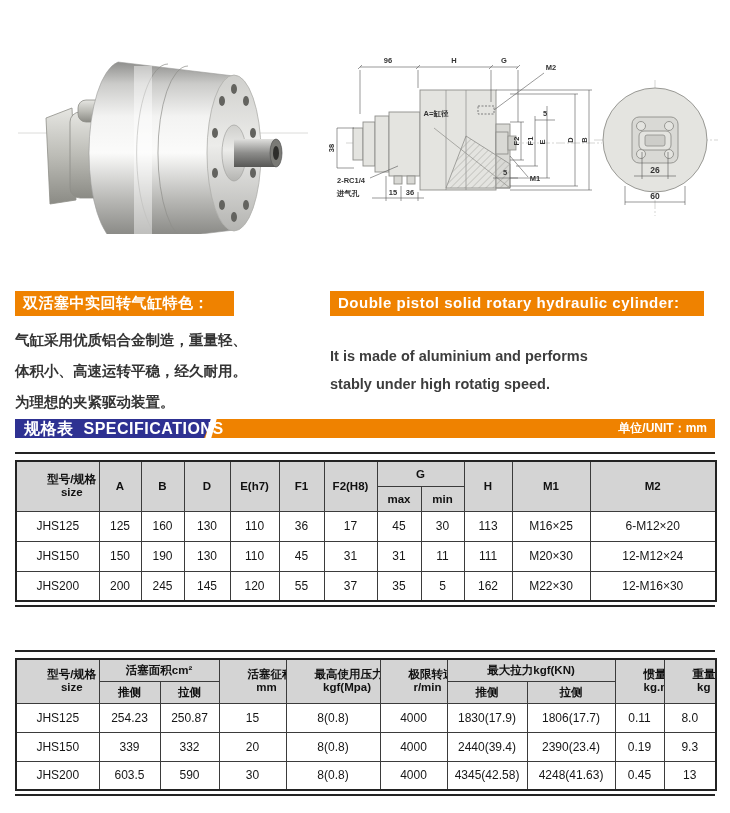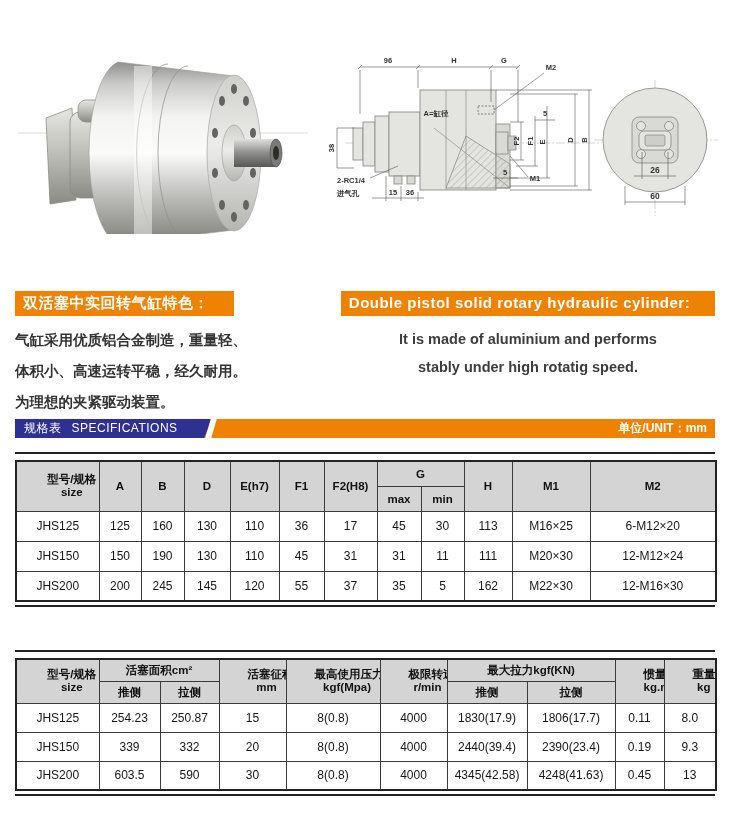--- a/index.html
+++ b/index.html
@@ -5,35 +5,35 @@
   html,body { margin:0; padding:0; background:#fff; }
   .page { position:relative; width:730px; height:813px; background:#fff;
           font-family:"Liberation Sans","DejaVu Sans",sans-serif; overflow:hidden;border-radius:6px; }
 
   
   .photo   { position:absolute; left:18px;  top:16px; }
   .drawing { position:absolute; left:326px; top:36px; }
 
   
   .feat-cn { position:absolute; left:15px;  top:291px; width:300px; }
-  .feat-en { position:absolute; left:330px; top:291px; width:396px;text-align:center; }
+  .feat-en { position:absolute; left:330px; top:291px; width:396px; }
   .feat-title { display:inline-block; background:#EF8200; color:#fff; font-weight:bold;
                 font-size:15px; line-height:22px; padding:1px 25px 2px 8px; letter-spacing:0.5px; }
   .feat-body-cn { margin-top:9px; font-size:14.5px; line-height:31px; color:#333; font-weight:600; }
-  .feat-body-en { margin-top:9px; font-size:14.5px; line-height:28px; color:#3d3d3d; font-weight:600; }
+  .feat-body-en { margin-top:26px; font-size:14.5px; line-height:28px; color:#3d3d3d; font-weight:600; }
   .feat-line { display:block; }
 
   
   .spec-bar { position:absolute; left:15px; top:419px; width:700px; height:19px; background:#EF8200; }
   .spec-blue { position:absolute; left:0; top:0; bottom:0; width:197px; background:#2E3192;
                clip-path:polygon(0 0, 100% 0, calc(100% - 8px) 100%, 0 100%); }
   .spec-gap { position:absolute; left:193px; top:0; bottom:0; width:6px; background:#fff;
               transform:skewX(-16deg); }
   .spec-left  { position:absolute; left:9px; top:0; height:19px; line-height:19px;
-                color:#fff; font-weight:normal; font-size:12px; letter-spacing:0.5px; }
+                color:#fff; font-weight:bold; font-size:16px; letter-spacing:0.5px; }
   .spec-left .en { margin-left:10px; }
   .spec-right { position:absolute; right:8px; top:0; height:19px; line-height:19px;
                 color:#fff; font-weight:bold; font-size:12px;text-align:center; }
 
   
   .tbl-wrap { position:absolute; left:15px; width:700px; }
   .tbl-wrap.t1 { top:452px; }
   .tbl-wrap.t2 { top:650px; }
   .rule { height:2px; background:#232323; }
   .rule.bot { margin-top:3px; }

